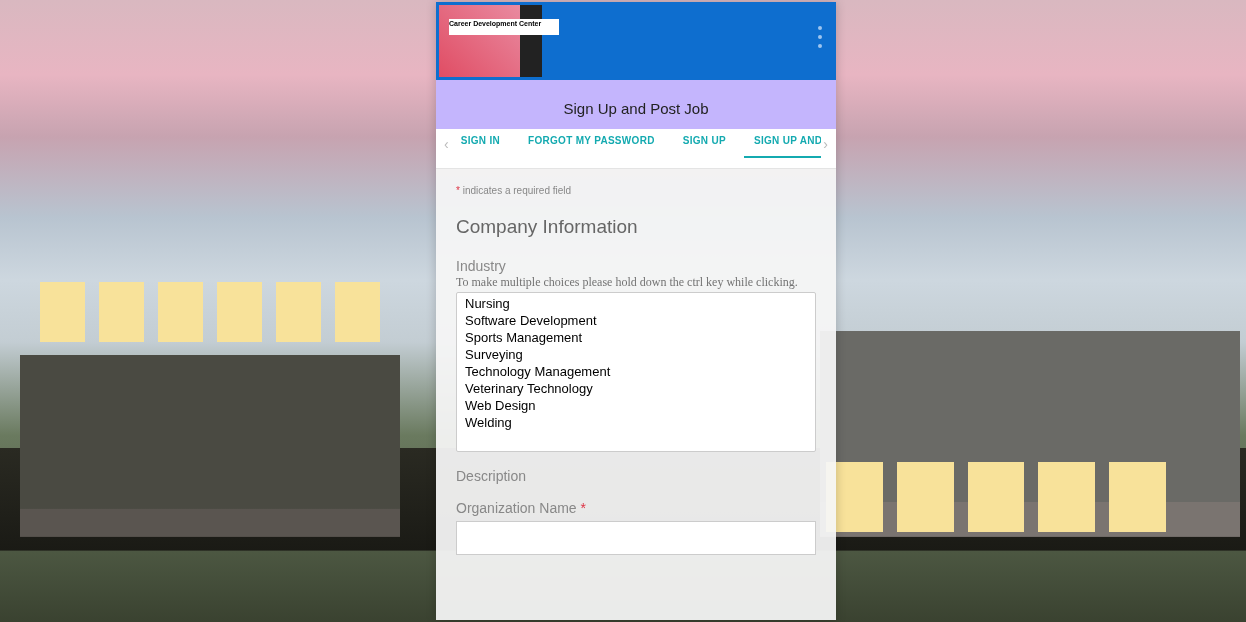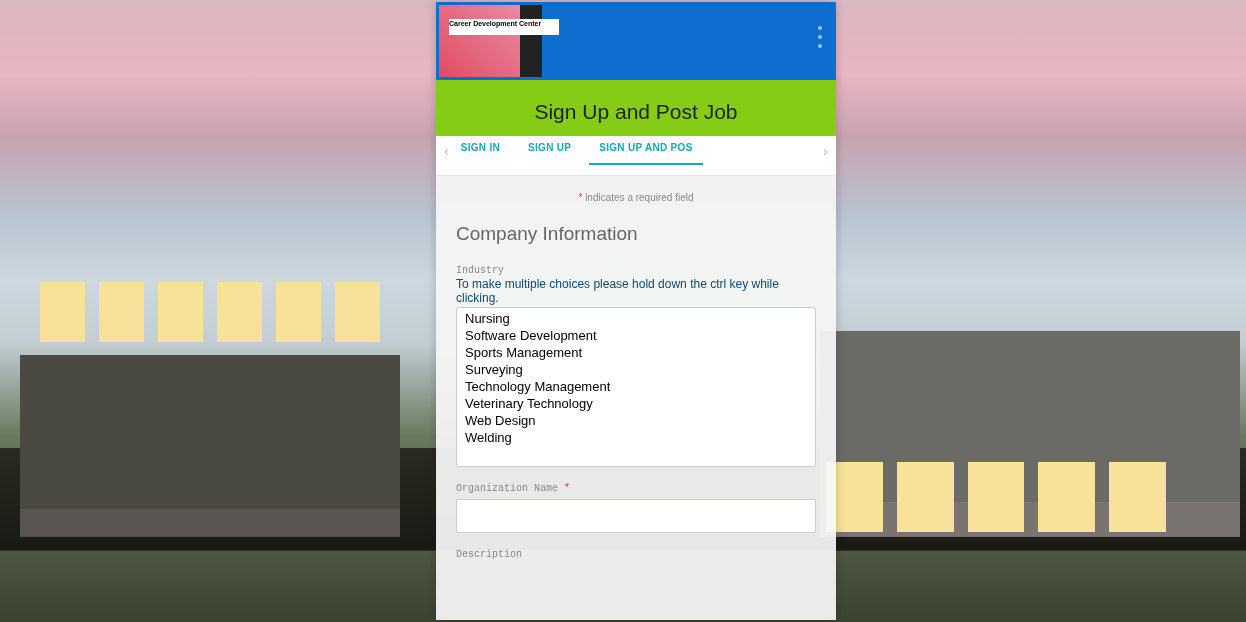--- a/index.html
+++ b/index.html
@@ -82,25 +82,25 @@
     display:flex; flex-direction:column; gap:5px;
     cursor:pointer;
   }
   .header-menu span {
     width:4px; height:4px; border-radius:50%;
     background:#9ec5ef;
   }
 
   .title {
     text-align:center;
-    font-size:21px;
+    font-size:15px;
     font-weight:400;
     color:#222;
     padding:20px 0 12px;
-    background:#84cc16;
+    background:#c4b5fd;
   }
 
   .tabs {
     background:#fff;
     display:flex;
     align-items:center;
     padding:0 6px 10px;
     border-bottom:1px solid #e4e4e4;
     position:relative;
   }
@@ -131,30 +131,30 @@
     border-bottom:2px solid #14aab0;
   }
 
   .content {
     flex:1;
     padding:16px 20px 0;
     font-size:12px;
     color:#555;
     overflow:hidden;
   }
-  .req-note { font-size:10px; color:#888; margin-bottom:20px;text-align:center; }
+  .req-note { font-size:10px; color:#888; margin-bottom:20px; }
   .req-note .ast { color:#d34; }
   .section-h {
     font-size:19px; font-weight:400; color:#666;
     margin-bottom:20px;
   }
   .thanks { font-size:12px; color:#222; margin-bottom:14px; }
-  .label { font-size:10px; color:#888; margin-bottom:1px; display:block;font-family:Liberation Mono, monospace; }
+  .label { font-size:14px; color:#888; margin-bottom:1px; display:block; }
   .label .ast { color:#d34; }
-  .hint { font-size:12px; color:#0c4a6e; margin-bottom:2px; }
+  .hint { font-size:12px; color:#737373; margin-bottom:2px;font-family:Liberation Serif, serif; }
 
   select.industry {
     width:100%;
     height:160px;
     border:1px solid #ccc;
     background:#fff;
     font-size:13px;
     color:#000;
     padding:2px;
     overflow-y:auto;
@@ -203,20 +203,21 @@
         <span></span>
     </div>
   </div>
 
   <div class="title">Sign Up and Post Job</div>
 
   <div class="tabs">
     <span class="tab-arrow">‹</span>
     <div class="tabrow">
       <div class="tab">SIGN IN</div>
+      <div class="tab">FORGOT MY PASSWORD</div>
       <div class="tab">SIGN UP</div>
       <div class="tab active">SIGN UP AND POS</div>
     </div>
     <span class="tab-arrow">›</span>
   </div>
 
   <div class="content">
     <div class="req-note">
       <span class="ast">*</span><span> indicates a required field</span>
     </div>
@@ -230,24 +231,24 @@
         <option>Software Development</option>
         <option>Sports Management</option>
         <option>Surveying</option>
         <option>Technology Management</option>
         <option>Veterinary Technology</option>
         <option>Web Design</option>
         <option>Welding</option>
       </select>
 
     <div class="field-block">
+      <span class="label">Description</span>
+    </div>
+
+    <div class="field-block">
       <span class="label">
         <span>Organization Name </span><span class="ast">*</span>
       </span>
       <input type="text" class="text-input" value="" style="">
     </div>
-
-    <div class="field-block">
-      <span class="label">Description</span>
-    </div>
   </div>
 
 </div>
 
 </body></html>

